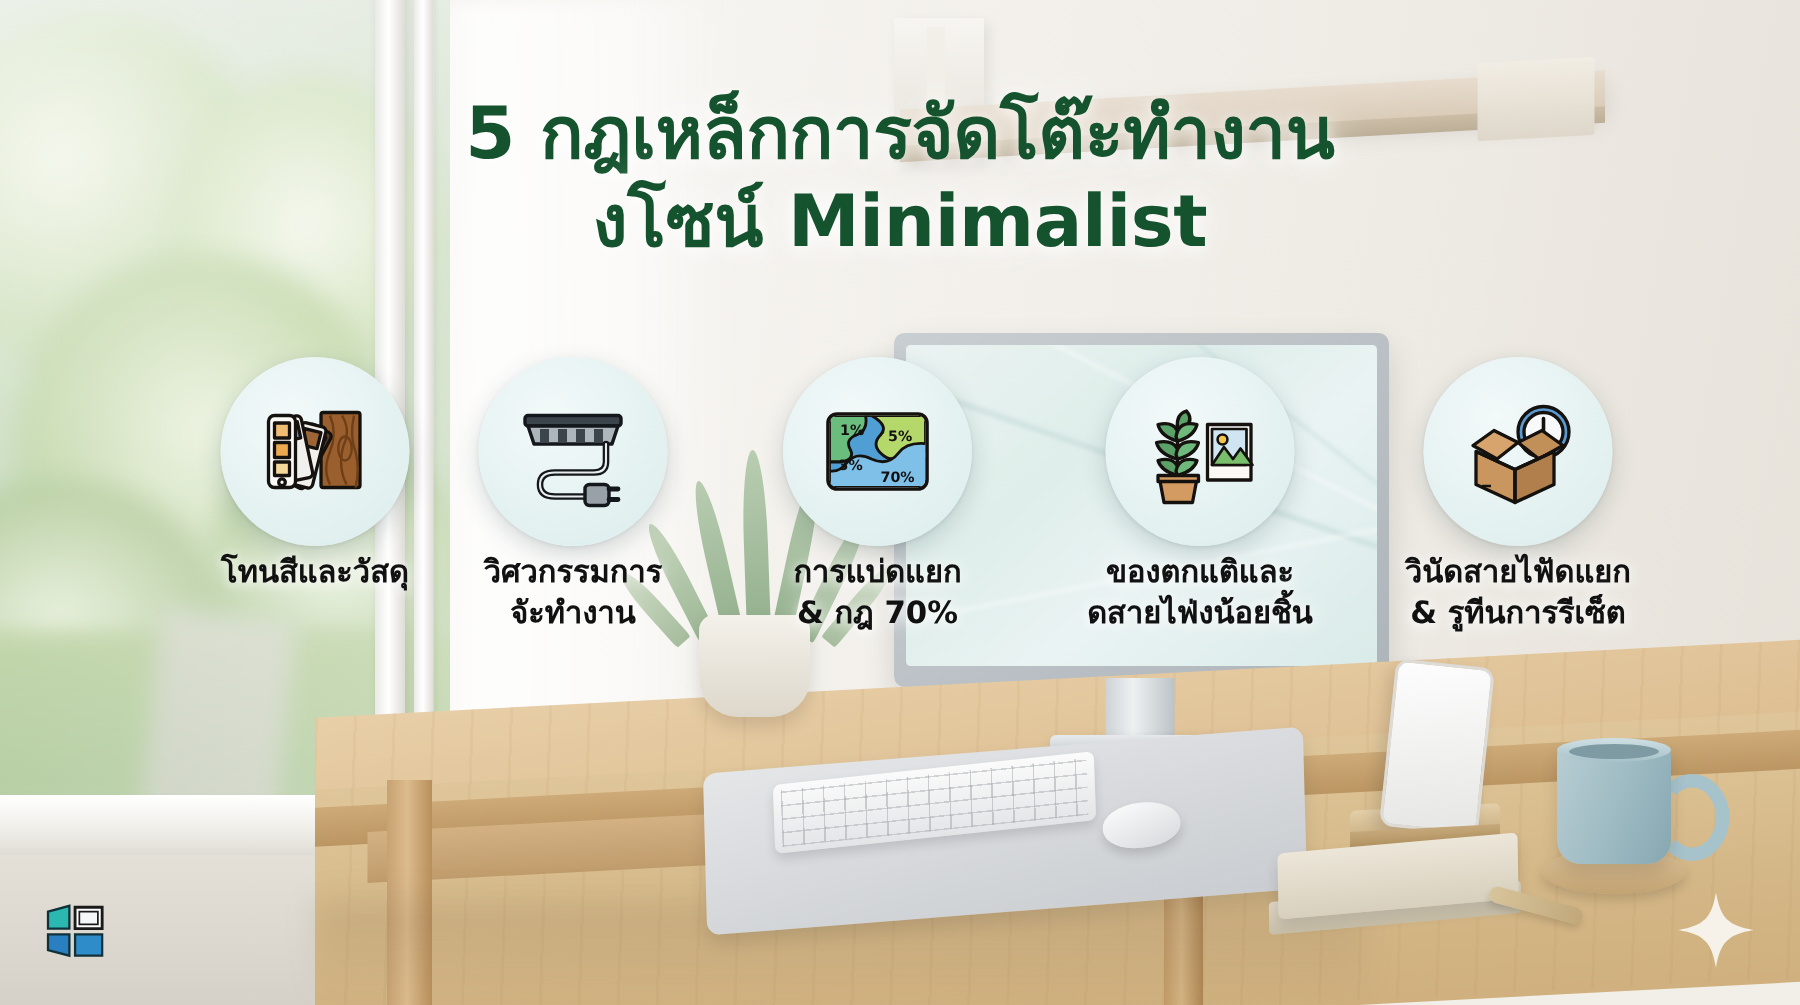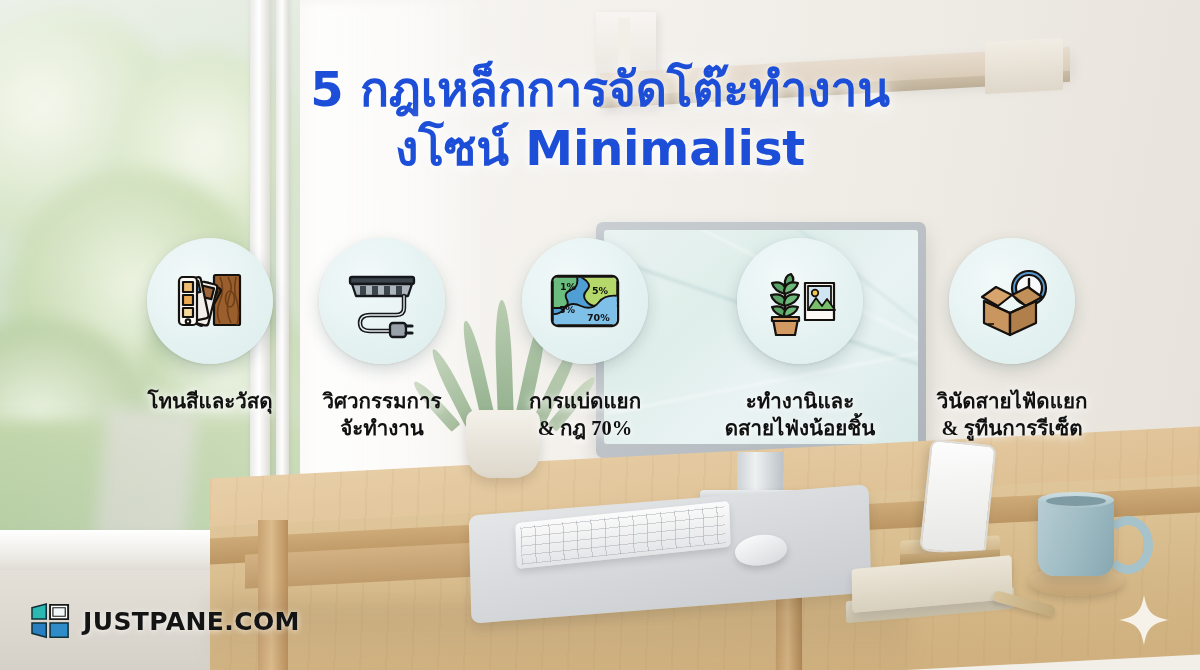--- a/index.html
+++ b/index.html
@@ -156,34 +156,34 @@
   .mug-in{position:absolute;left:1046px;top:496px;width:60px;height:10px;border-radius:50%;
       background:#7e9aa3;}
   .handle{position:absolute;left:1103px;top:516px;width:32px;height:40px;border-radius:50%;
       border:9px solid #a6c2ca;border-left-color:transparent;}
 
   
   .sparkle{position:absolute;left:1118px;top:594px;width:52px;height:52px;}
 
   
   .title{position:absolute;left:0;top:60px;width:1200px;text-align:center;
-         color:#1d4ed8;font-weight:bold;font-size:48px;line-height:1.22;
+         color:#14532d;font-weight:bold;font-size:48px;line-height:1.22;
          letter-spacing:-.2px;
          text-shadow:0 2px 10px rgba(255,255,255,.85),0 0 26px rgba(255,255,255,.95);}
   .title .l2{display:block;}
 
   .items{position:absolute;left:0;top:238px;width:1200px;height:210px;}
   .item{position:absolute;width:200px;text-align:center;}
   .circle{width:126px;height:126px;border-radius:50%;margin:0 auto;
           background:radial-gradient(circle at 38% 32%,#f2f9f9,#e2f0f0 70%,#d9ebeb);
           box-shadow:0 6px 16px rgba(30,60,60,.18),0 1px 3px rgba(0,0,0,.08);
           display:flex;align-items:center;justify-content:center;}
   .ico{width:80px;height:80px;display:block;}
-  .caption{margin-top:24px;color:#111111;font-weight:bold;font-size:20.5px;line-height:1.3;
-           text-shadow:0 1px 7px rgba(255,255,255,.95),0 0 16px rgba(255,255,255,.9);font-family:Liberation Serif, serif;}
+  .caption{margin-top:4px;color:#111111;font-weight:bold;font-size:20.5px;line-height:1.3;
+           text-shadow:0 1px 7px rgba(255,255,255,.95),0 0 16px rgba(255,255,255,.9);}
 
   .i1{left:110px;} .i2{left:282px;} .i3{left:485px;} .i4{left:680px;} .i5{left:892px;}
   .i1 .caption,.i3 .caption{}
   .w240{width:240px;}
   .i5{width:240px;}
 
   
   .logo{position:absolute;left:30px;top:602px;display:flex;align-items:center;gap:11px;}
   .logo-mark{width:42px;height:38px;display:block;}
   .logo-text{color:#141414;font-weight:bold;font-size:25px;letter-spacing:.4px;
@@ -381,21 +381,21 @@
             <path d="M13 58 h25 l-3 16 H16 Z" fill="#d39a62"></path>
             <path d="M12 56 h27 v4 H12 Z" fill="#d39a62"></path>
             <rect x="45" y="22" width="29" height="37" fill="#fbfaf7"></rect>
             <rect x="48" y="25" width="23" height="24" fill="#cfe6f2" stroke-width="1.8"></rect>
             <path d="M48 49 l8 -12 l6 8 l5 -7 l8 11 Z" fill="#79be6b" stroke-width="1.8"></path>
             <circle cx="55" cy="32" r="3.3" fill="#f3c64c" stroke-width="1.7"></circle>
           </g>
         </svg>
       </div>
       <div class="caption">
-        <span>ะทำงานิและ</span><br>
+        <span>ของตกแติและ</span><br>
         <span>ดสายไฟ่งน้อยชิ้น</span>
       </div>
     </div>
 
     <div class="item i5">
       <div class="circle">
         <svg class="ico" viewBox="0 0 80 80">
           <g stroke="#14110e" stroke-width="2.2" stroke-linejoin="round">
             <circle cx="57" cy="27" r="17" fill="#5a9ad0"></circle>
             <circle cx="57" cy="27" r="13" fill="#f7f9fa"></circle>
@@ -418,16 +418,15 @@
   </div>
 
   <div class="logo">
     <svg class="logo-mark" viewBox="0 0 44 40">
       <path d="M2 6 L17 2 L17 18 L2 18 Z" fill="#2bb8b0" stroke="#11313a" stroke-width="1.6"></path>
       <path d="M21 3 L40 3 L40 18 L21 18 Z" fill="#ffffff" stroke="#1a1a1a" stroke-width="2"></path>
       <path d="M24 6 L37 6 L37 15 L24 15 Z" fill="#f4f7f8" stroke="#1a1a1a" stroke-width="1.2"></path>
       <path d="M2 22 L17 22 L17 37 L2 33 Z" fill="#2a7fc1" stroke="#11313a" stroke-width="1.6"></path>
       <path d="M21 22 L40 22 L40 37 L21 37 Z" fill="#2e8cc9" stroke="#11313a" stroke-width="1.6"></path>
     </svg>
-    <span class="logo-text">JUSTPANE.COM</span>
   </div>
 
 </div>
 
 </body></html>

